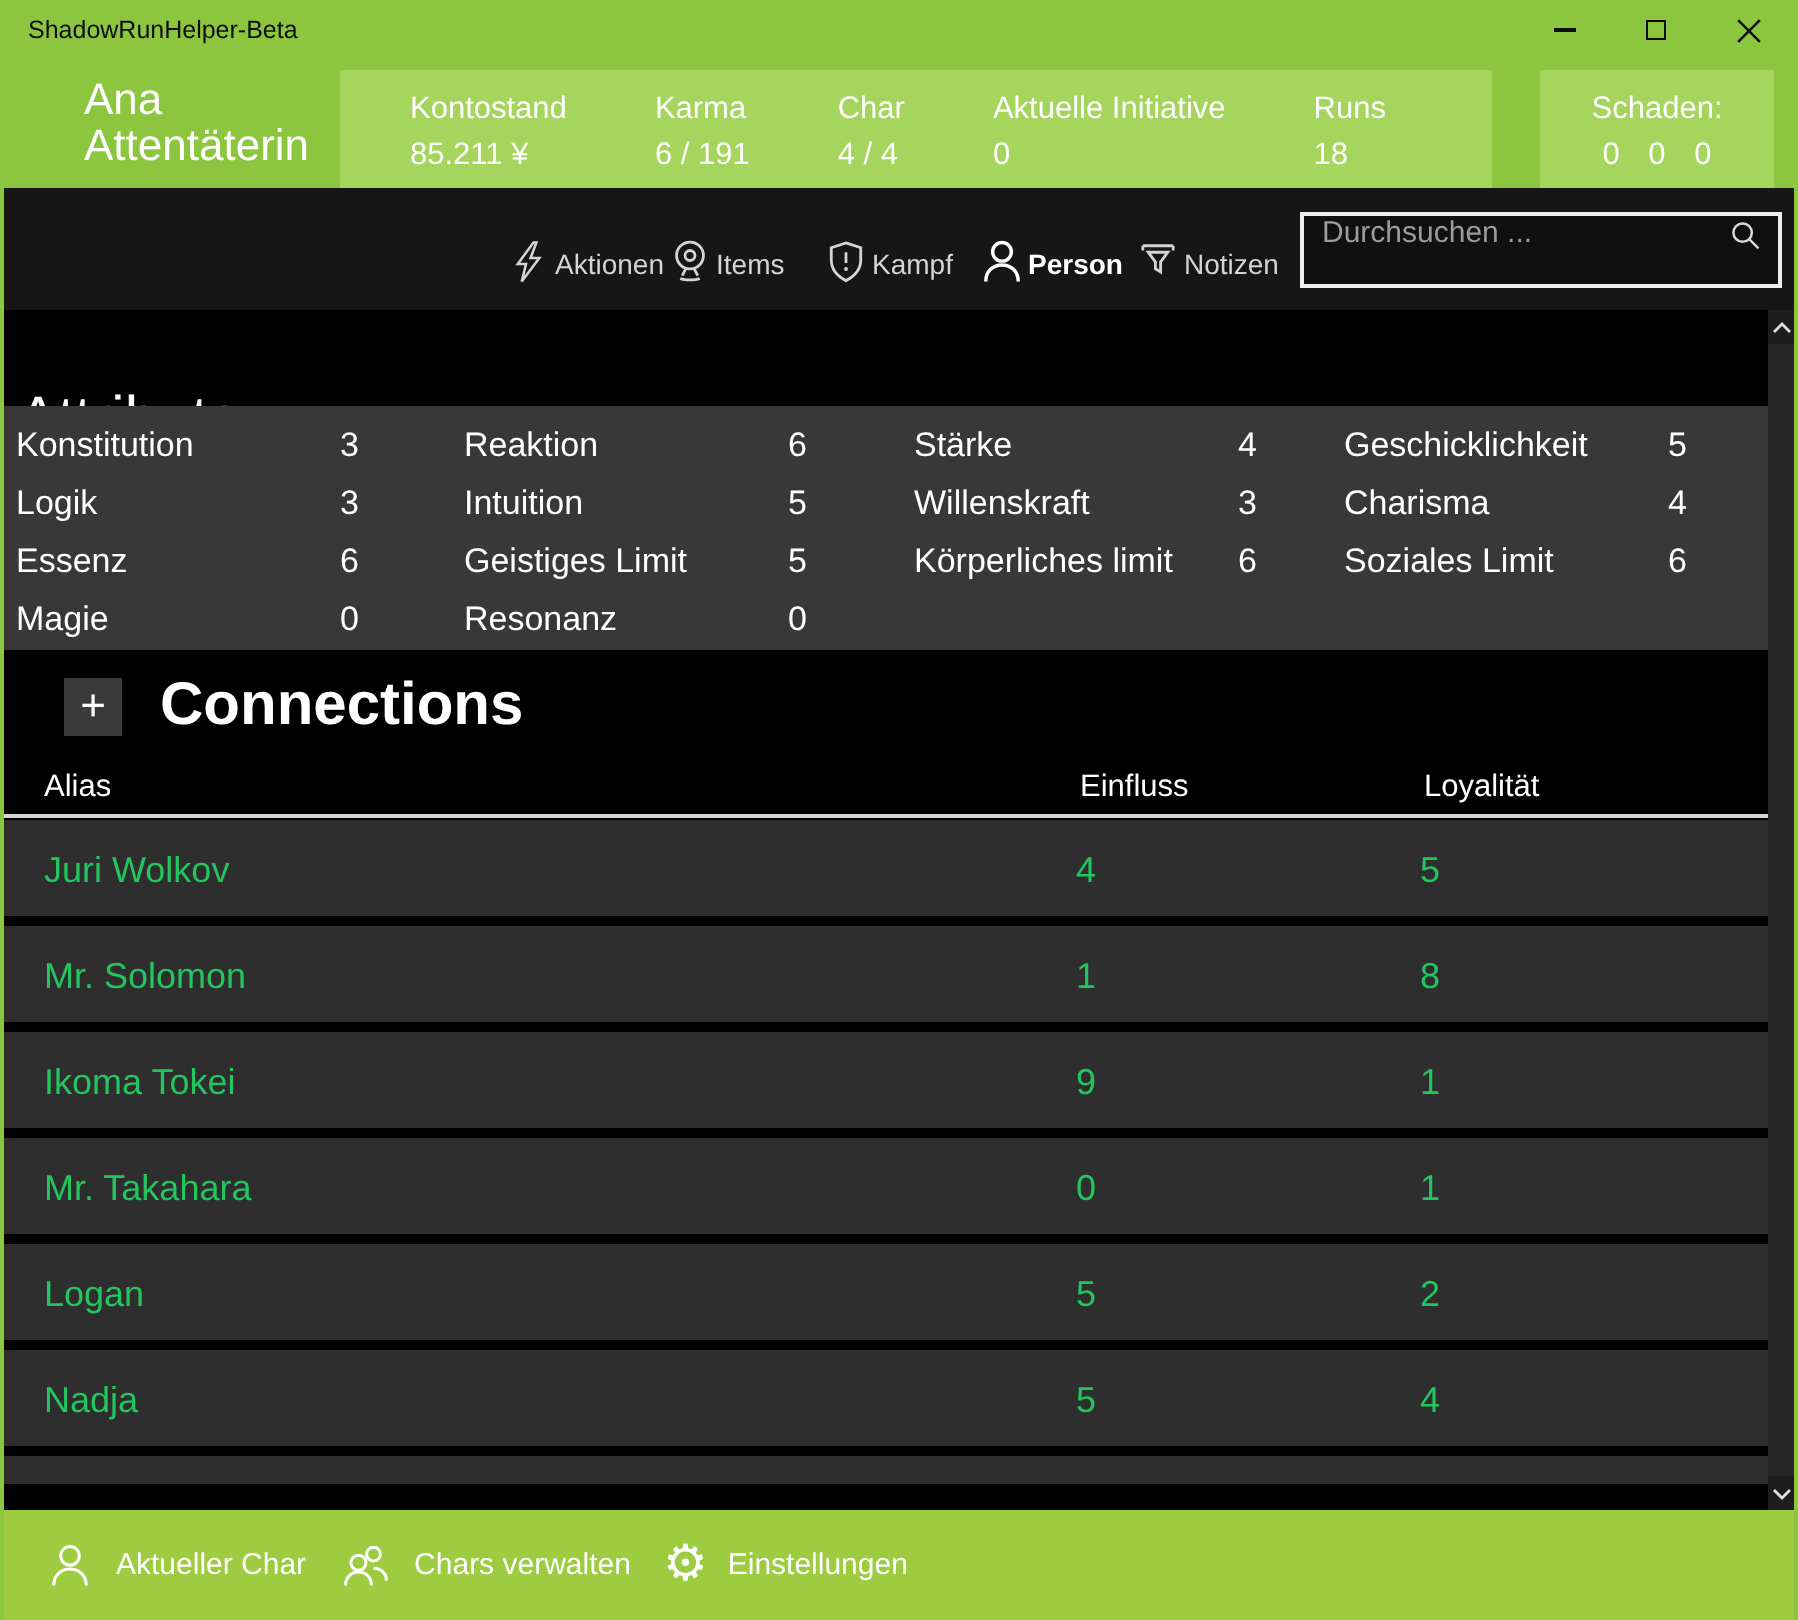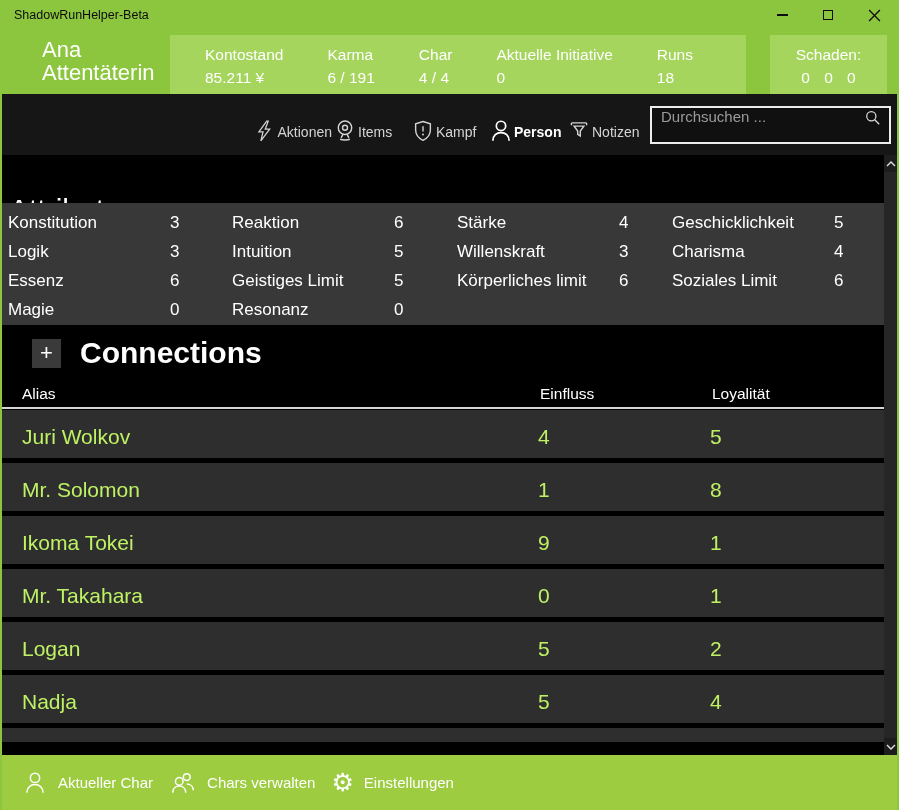--- a/index.html
+++ b/index.html
@@ -49,21 +49,21 @@
     padding:5px 0 0 6px;box-sizing:border-box;color:#fff;}
   .attr-cell{display:flex;align-items:center;font-size:17px;}
   .attr-label{width:162px;white-space:nowrap;}
   .conn-plus{position:absolute;left:30px;top:184px;width:29px;height:29px;background:#3a3a3a;
     color:#fff;font-size:22px;line-height:27px;text-align:center;cursor:default;}
   .conn-title{position:absolute;left:78px;top:170px;height:56px;line-height:56px;font-size:30px;color:#fff;font-weight:bold;}
   .conn-col{position:absolute;top:230px;font-size:15.5px;color:#fff;}
   .col-alias{left:20px;} .col-einfluss{left:538px;} .col-loyal{left:710px;}
   .sep{position:absolute;left:0;top:252px;width:882px;height:2px;background:#d4d4d4;}
   .rows{position:absolute;left:0;top:255px;width:882px;}
-  .conn-row{position:relative;height:48px;margin-bottom:5px;background:#2e2e2e;color:#bef264;font-size:21px;}
+  .conn-row{position:relative;height:48px;margin-bottom:5px;background:#2e2e2e;color:#22c55e;font-size:18px;}
   .conn-row .cell-alias{position:absolute;left:20px;top:15px;}
   .conn-row .cell-einfluss{position:absolute;left:536px;top:15px;}
   .conn-row .cell-loyal{position:absolute;left:708px;top:15px;}
   .conn-row.partial{height:14px;margin-bottom:0;}
   
   .scrollbar{position:absolute;top:0;right:0;bottom:0;width:13px;background:#262626;}
   .sb-btn{position:absolute;left:0;width:13px;height:17px;background:#1d1d1d;
     display:flex;align-items:center;justify-content:center;}
   .sb-up{top:0;} .sb-down{bottom:0;}
   .sb-btn svg{stroke:#e0e0e0;fill:none;stroke-width:1.4;}

